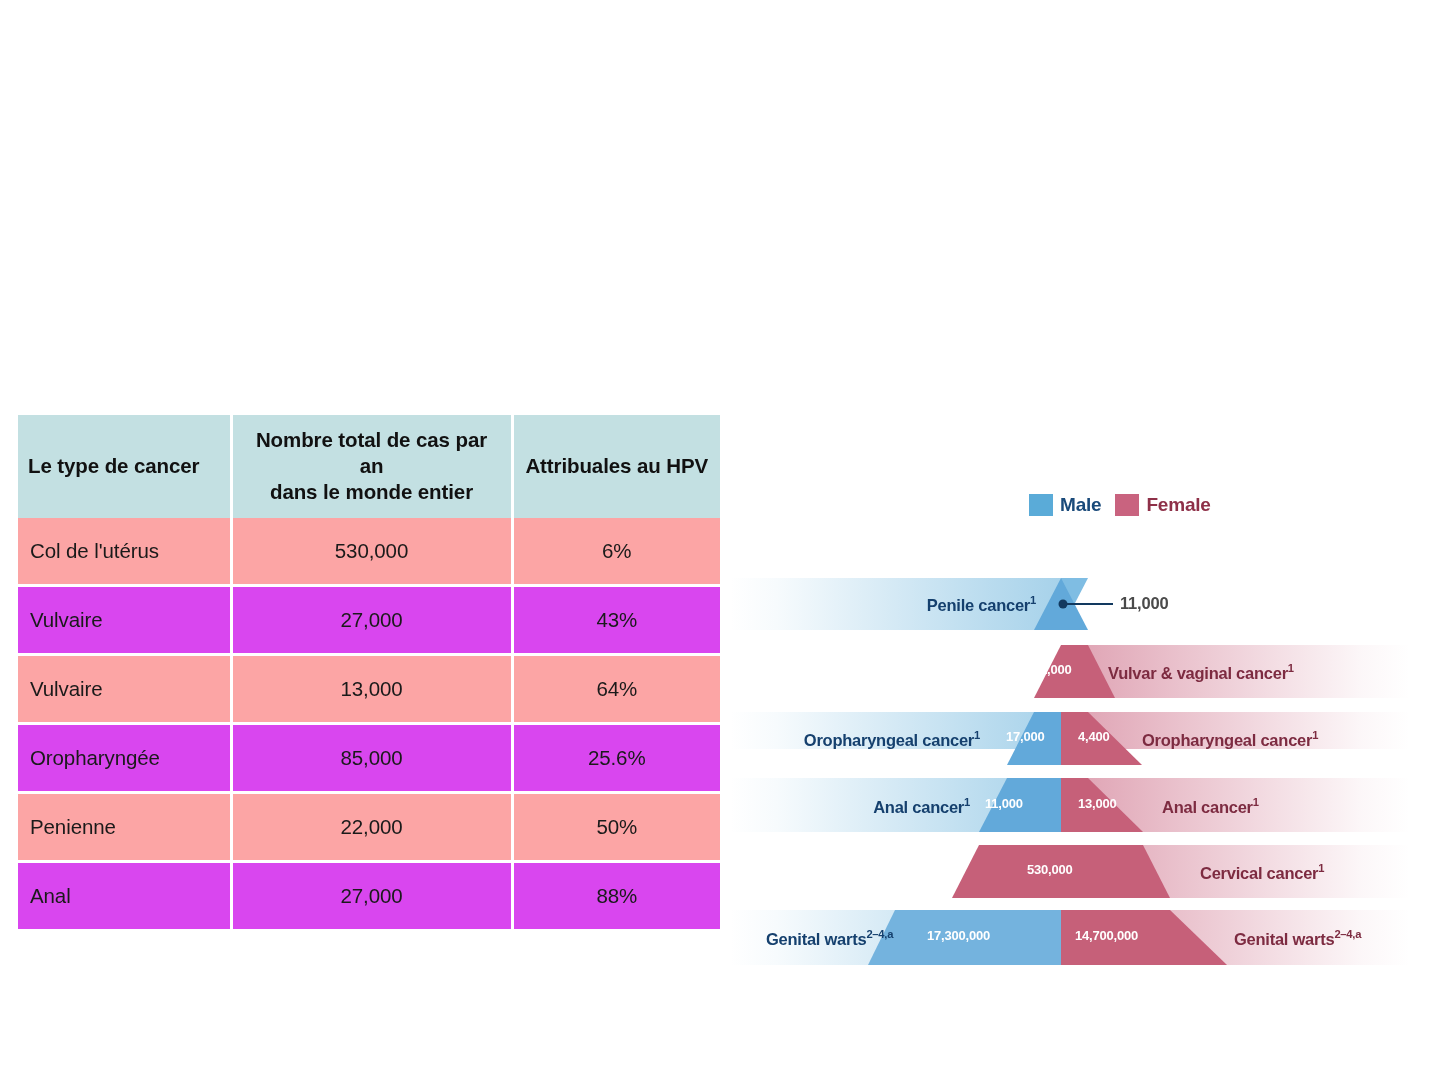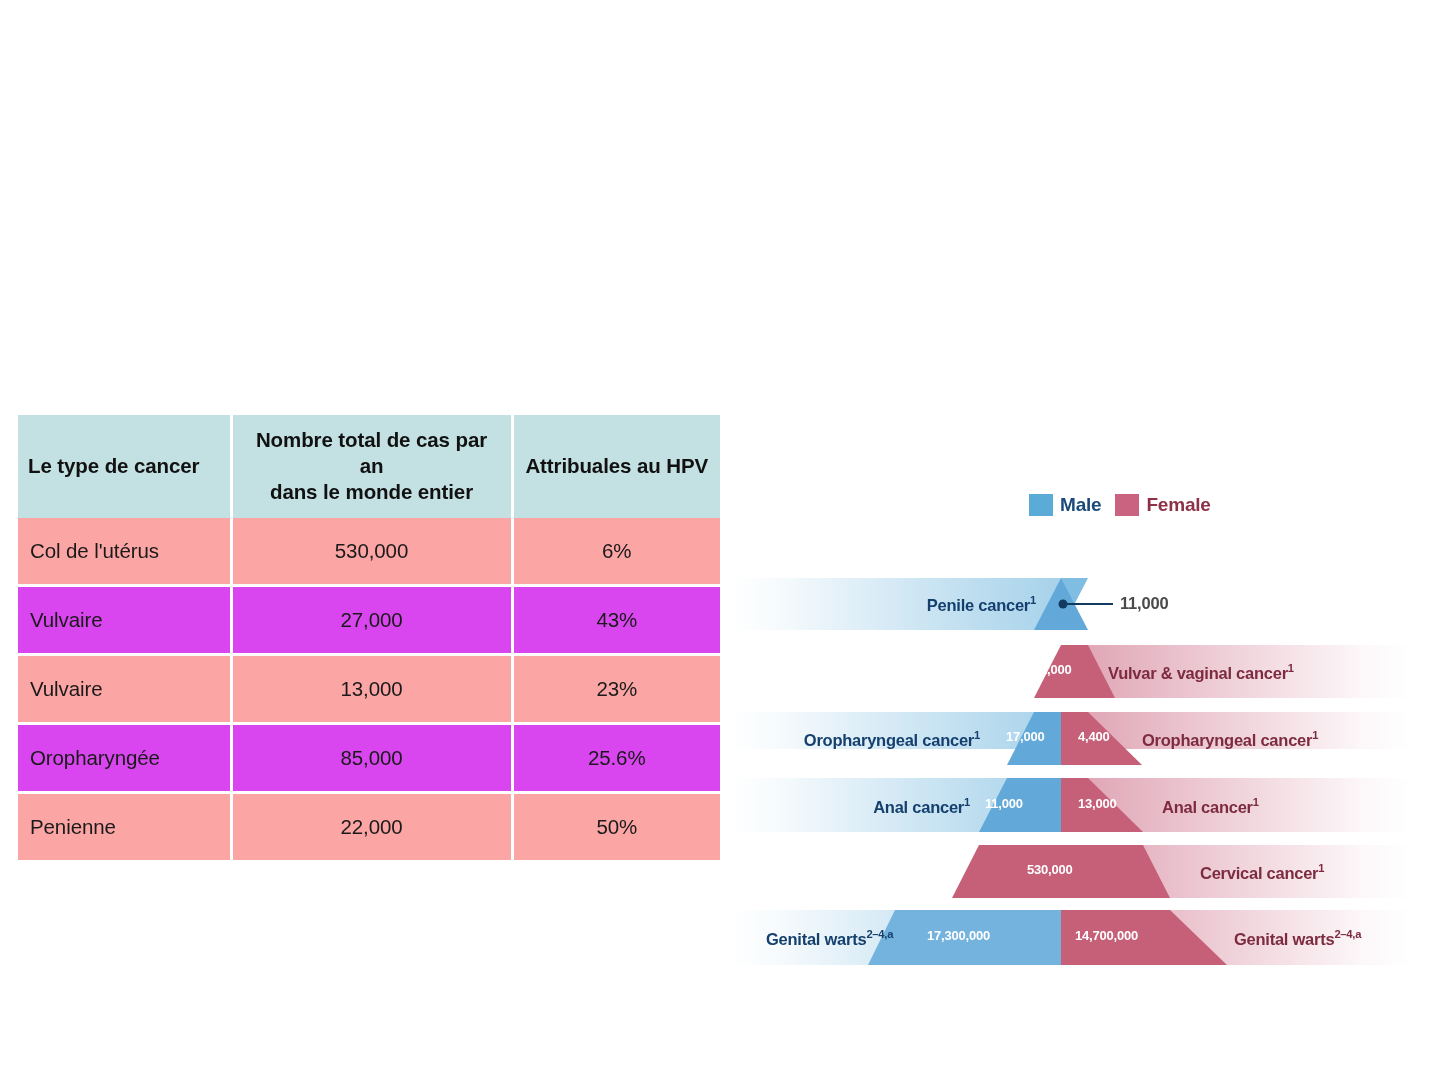--- a/index.html
+++ b/index.html
@@ -105,32 +105,37 @@
       <td class="num">6%</td>
     </tr>
     <tr class="even">
       <td class="name">Vulvaire</td>
       <td class="num">27,000</td>
       <td class="num">43%</td>
     </tr>
     <tr class="odd">
       <td class="name">Vulvaire</td>
       <td class="num">13,000</td>
-      <td class="num">23%</td>
+      <td class="num">64%</td>
     </tr>
     <tr class="even">
       <td class="name">Oropharyngée</td>
       <td class="num">85,000</td>
       <td class="num">25.6%</td>
     </tr>
     <tr class="odd">
       <td class="name">Penienne</td>
       <td class="num">22,000</td>
       <td class="num">50%</td>
     </tr>
+    <tr class="even">
+      <td class="name">Anal</td>
+      <td class="num">27,000</td>
+      <td class="num">88%</td>
+    </tr>
   </tbody>
 </table>
 
 <div id="pyramid">
 
   <div id="legend">
     <div class="lg">
       <span class="sw m"></span>
       <span class="tx m">Male</span>
     </div>

